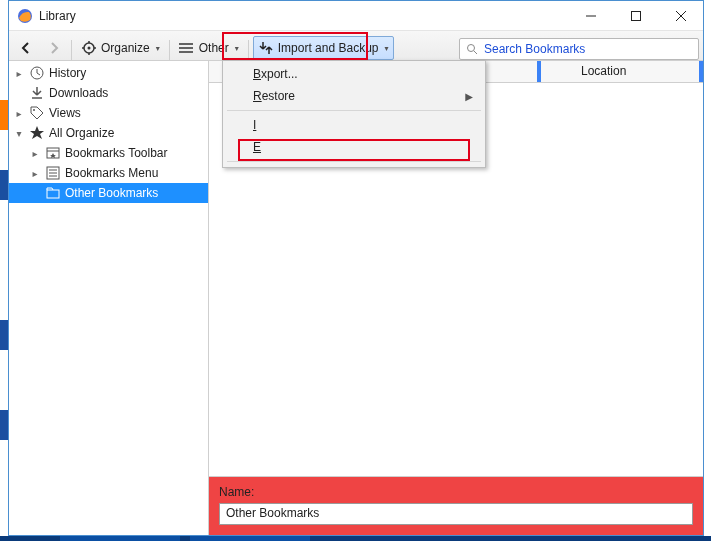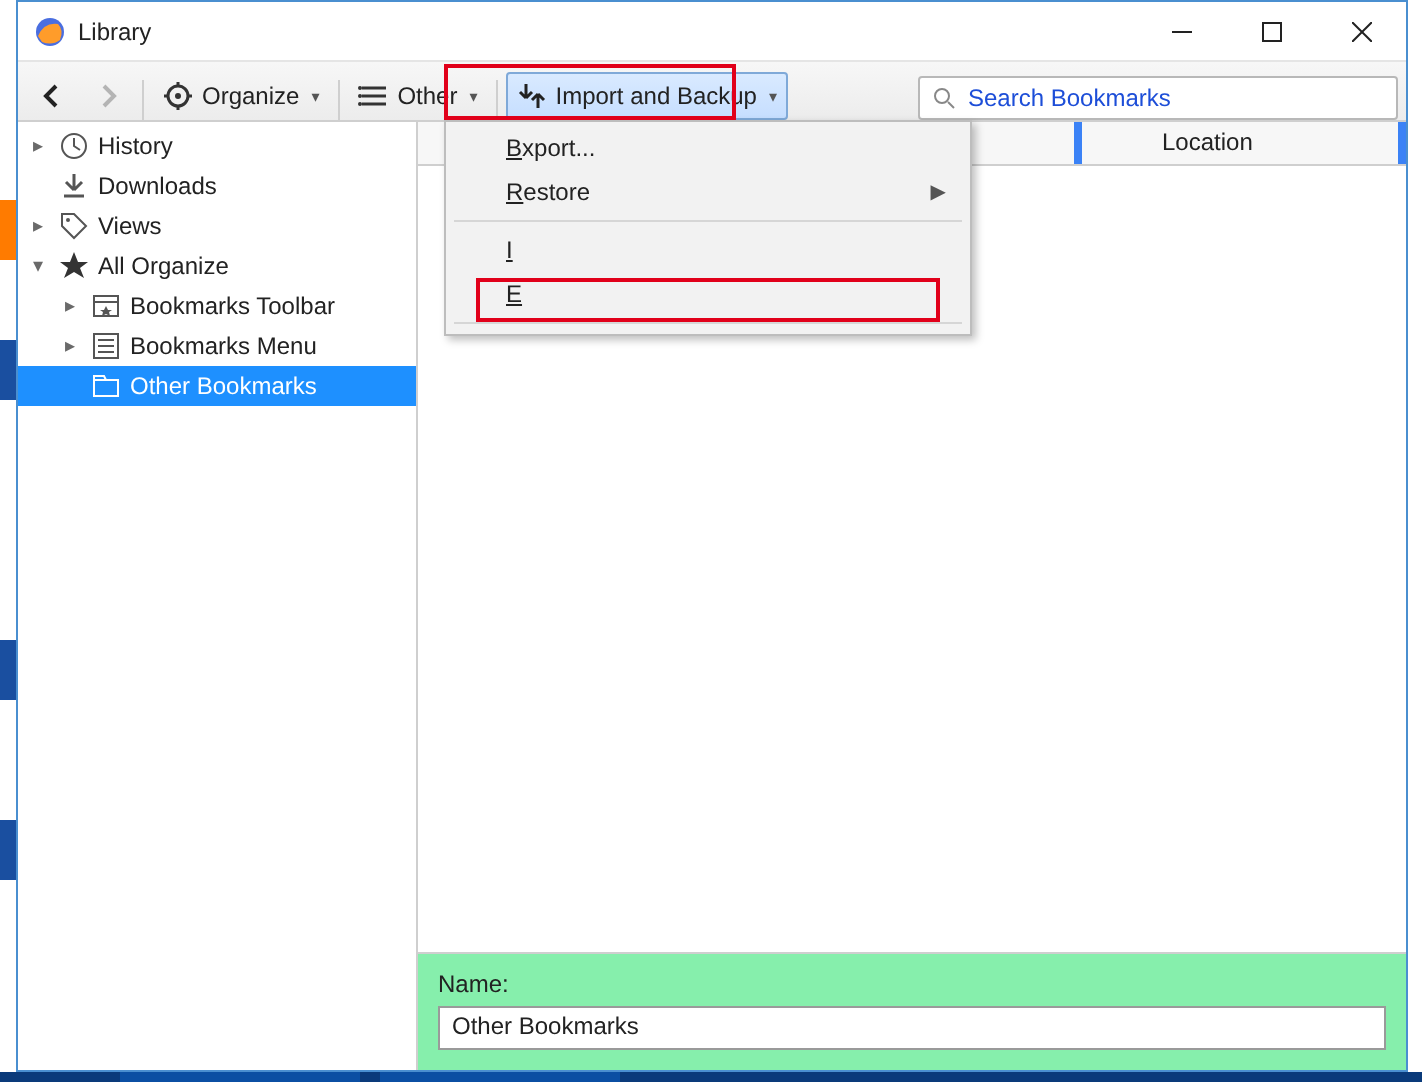--- a/index.html
+++ b/index.html
@@ -37,21 +37,21 @@
   .cols { height: 22px; display: flex; border-bottom: 1px solid #cfcfcf; background: #f7f7f7; }
   .col { border-right: 4px solid #3b82f6; padding: 3px 8px; color: #222; margin-left: 32px; }
   .col.name { flex: 0 0 300px; }
   .col.loc { flex: 1; }
   .list-area { flex: 1; background: #fff; position: relative; }
   .dropdown { position: absolute; left: 222px; top: 60px; width: 264px; background: #f2f2f2; border: 1px solid #bdbdbd; box-shadow: 2px 2px 4px rgba(0,0,0,.25); padding: 2px; z-index: 40; }
   .dd-item { height: 22px; display: flex; align-items: center; padding: 0 24px 0 28px; color: #222; position: relative; }
   .dd-item .arrow { position: absolute; right: 10px; font-size: 10px; color: #555; }
   .dd-sep { height: 1px; background: #d6d6d6; margin: 3px 2px; }
   .u { text-decoration: underline; }
-  .details { border-top: 1px solid #cfcfcf; background: #86efac; padding: 8px 10px 10px; }
+  .details { border-top: 1px solid #cfcfcf; background: #ef4444; padding: 8px 10px 10px; }
   .d-label { color: #222; margin-bottom: 4px; }
   .d-input { width: 100%; height: 22px; border: 1px solid #9a9a9a; background: #fff; padding: 2px 6px; color: #222; }
   .ico { width: 16px; height: 16px; flex-shrink: 0; }
   .bottom-strip { position: absolute; left: 0; bottom: 0; width: 711px; height: 5px; background: #0a3a7a; z-index: 1; }
   .bottom-strip .seg { position:absolute; top:0; height:5px; background:#0b4fa3; }
 </style>
 </head>
 <body>
 
 <div class="bg-strip">

